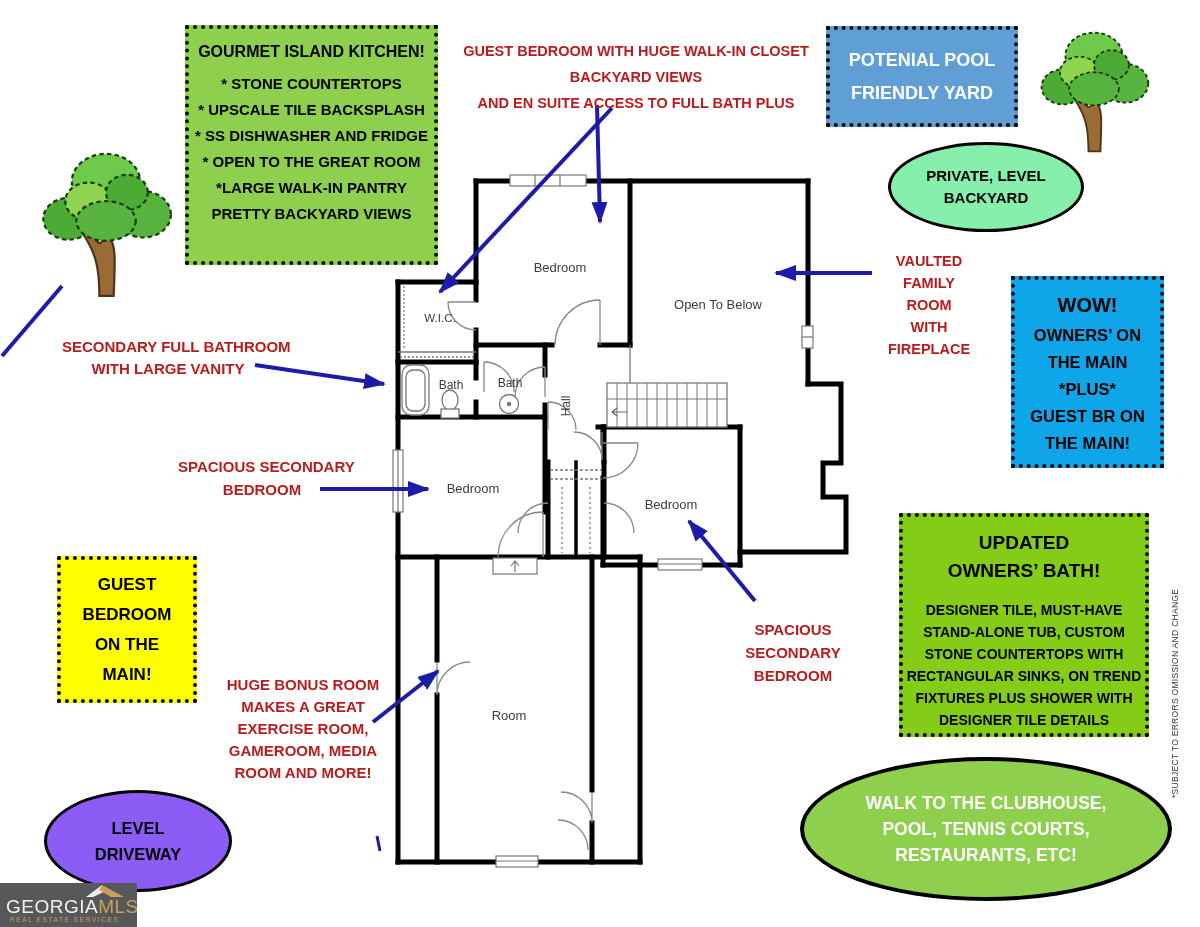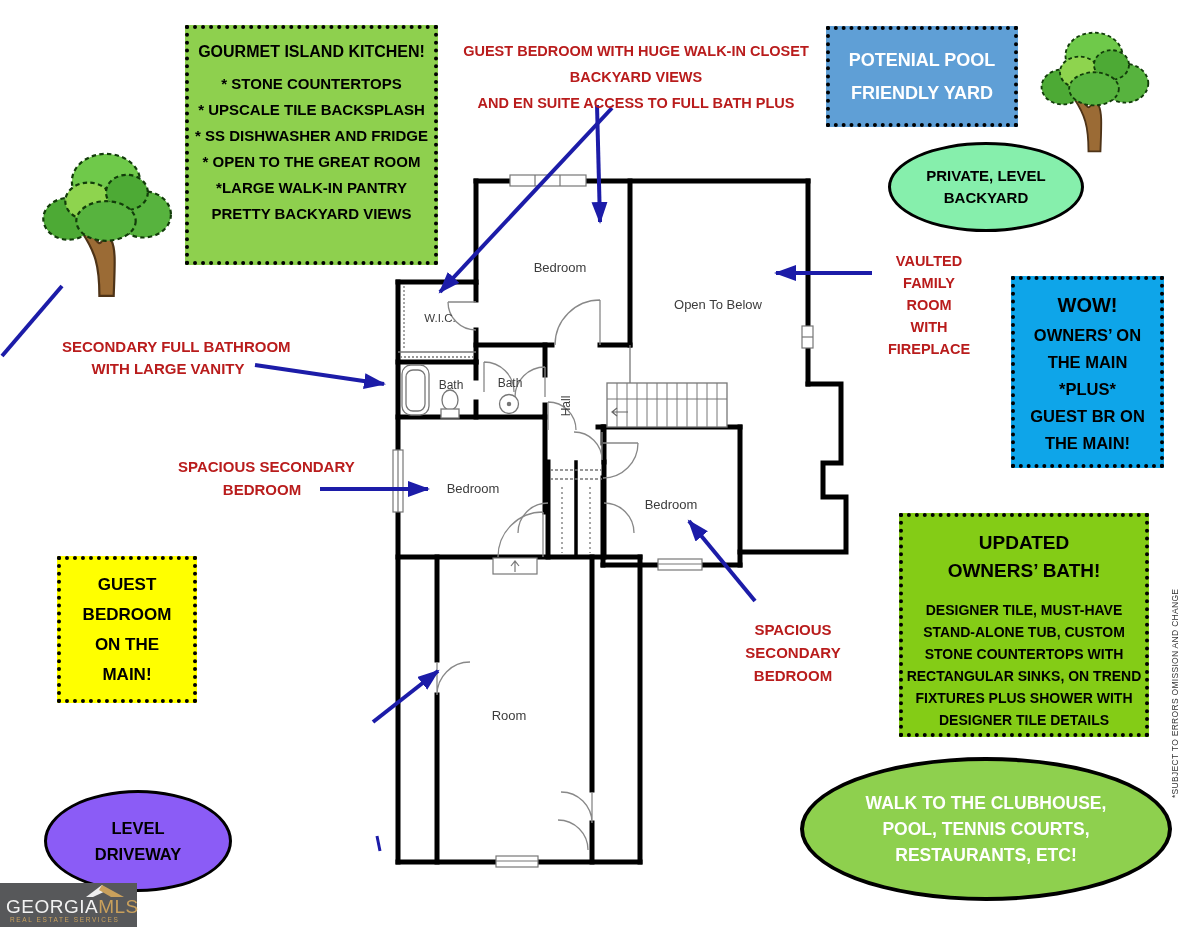--- a/index.html
+++ b/index.html
@@ -303,20 +303,27 @@
     <div class="body">
       <div class="ln">DESIGNER TILE, MUST-HAVE</div>
       <div class="ln">STAND-ALONE TUB, CUSTOM</div>
       <div class="ln">STONE COUNTERTOPS WITH</div>
       <div class="ln">RECTANGULAR SINKS, ON TREND</div>
       <div class="ln">FIXTURES PLUS SHOWER WITH</div>
       <div class="ln">DESIGNER TILE DETAILS</div>
     </div>
   </div>
 
+  <div class="abs note bonus">
+    <div class="ln">HUGE BONUS ROOM</div>
+    <div class="ln">MAKES A GREAT</div>
+    <div class="ln">EXERCISE ROOM,</div>
+    <div class="ln">GAMEROOM, MEDIA</div>
+    <div class="ln">ROOM AND MORE!</div>
+  </div>
 
   <div class="abs note bedright">
     <div class="ln">SPACIOUS</div>
     <div class="ln">SECONDARY</div>
     <div class="ln">BEDROOM</div>
   </div>
 
   <div class="abs ellipse clubhouse">
     <div class="ln">WALK TO THE CLUBHOUSE,</div>
     <div class="ln">POOL, TENNIS COURTS,</div>

